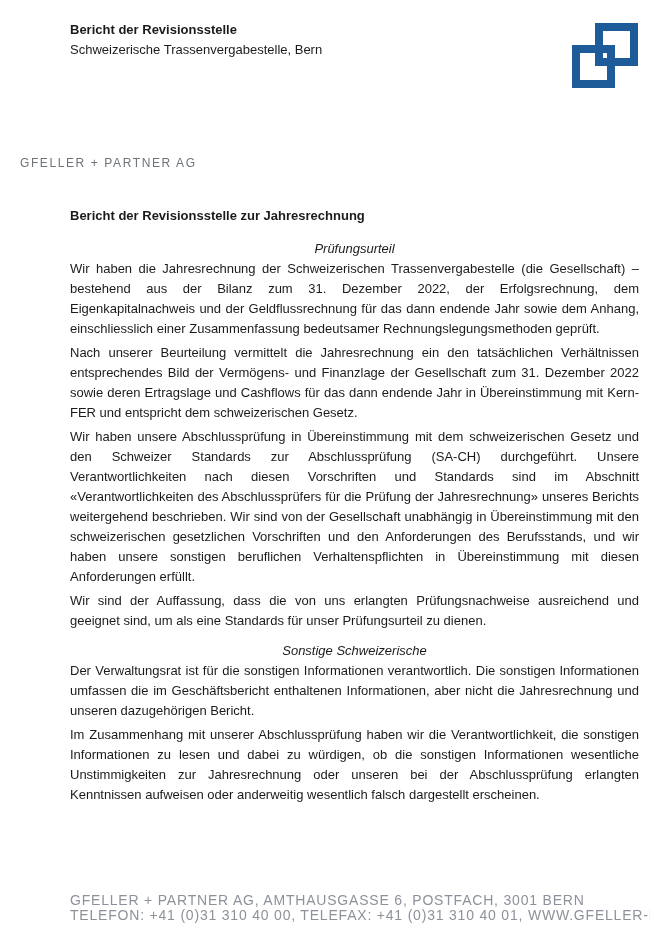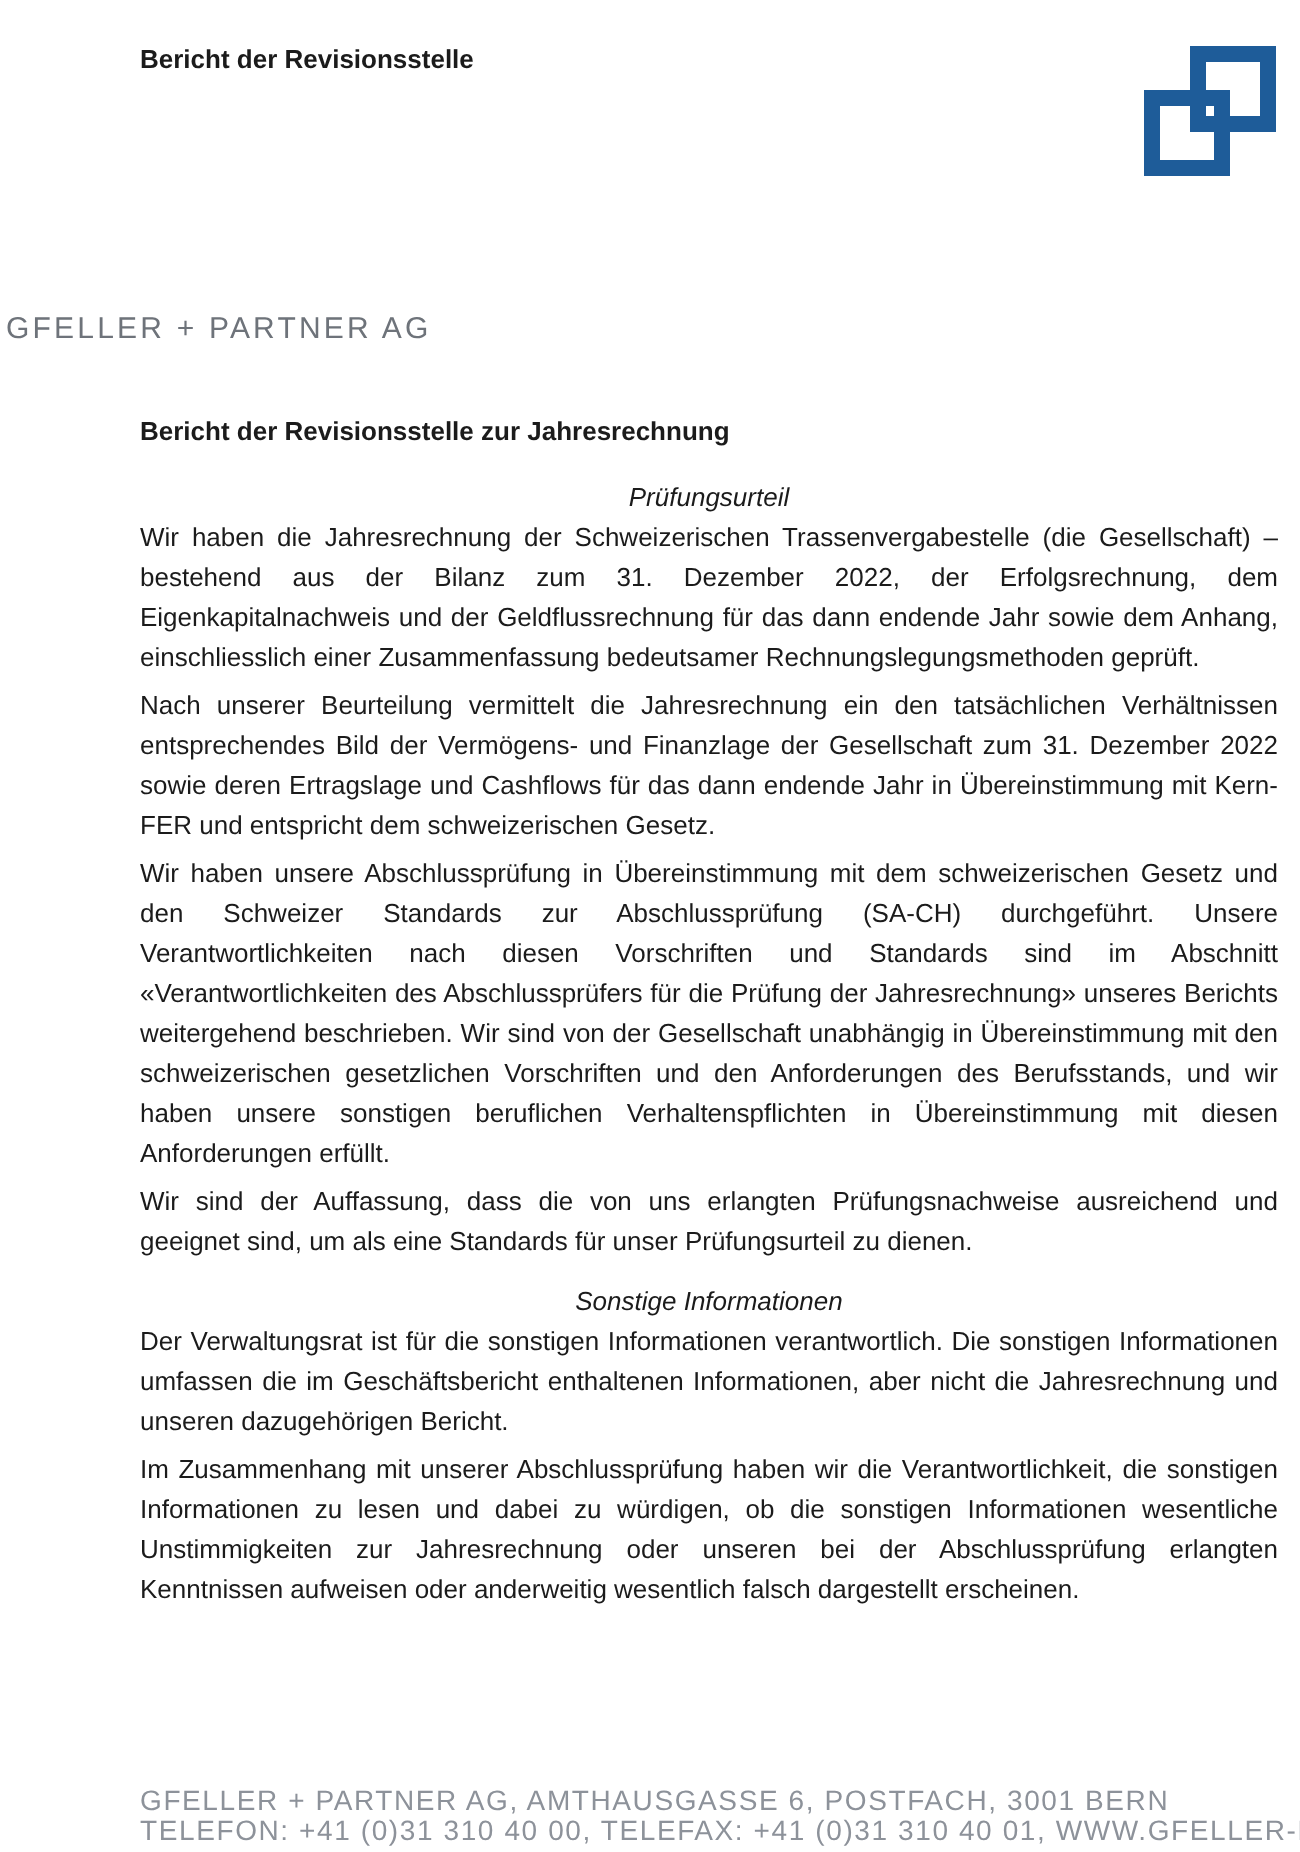--- a/index.html
+++ b/index.html
@@ -42,23 +42,23 @@
     height: 43px;
     border: 8px solid var(--logo-color, #1e5c99);
     background: transparent;
   }
   .sq-left  { left: 0;    top: 22px; }
   .sq-right { left: 23px; top: 0; }
 
   
   .brand {
     position: absolute;
-    left: 3px;
+    left: 20px;
     top: 156px;
-    font-size: 15px;
+    font-size: 12px;
     letter-spacing: 1.6px;
     color: #6e737a;
     white-space: nowrap;
   }
 
   
   .content {
     position: absolute;
     left: 70px;
     top: 206px;
@@ -95,40 +95,41 @@
     white-space: nowrap;
   }
 </style>
 </head>
 <body>
 
 <div class="page">
 
   <div class="recipient">
     <div class="recipient-title">Bericht der Revisionsstelle</div>
+    <div>Schweizerische Trassenvergabestelle, Bern</div>
   </div>
 
   <div class="logo">
     <div class="sq sq-left"></div>
     <div class="sq sq-right"></div>
   </div>
 
   <div class="brand">GFELLER + PARTNER AG</div>
 
   <div class="content">
     <div class="doc-title">Bericht der Revisionsstelle zur Jahresrechnung</div>
 
     <h3 class="section-heading">Prüfungsurteil</h3>
     <p>Wir haben die Jahresrechnung der Schweizerischen Trassenvergabestelle (die Gesellschaft) – bestehend aus der Bilanz zum 31. Dezember 2022, der Erfolgsrechnung, dem Eigenkapitalnachweis und der Geldflussrechnung für das dann endende Jahr sowie dem Anhang, einschliesslich einer Zusammenfassung bedeutsamer Rechnungslegungsmethoden geprüft.</p>
     <p>Nach unserer Beurteilung vermittelt die Jahresrechnung ein den tatsächlichen Verhältnissen entsprechendes Bild der Vermögens- und Finanzlage der Gesellschaft zum 31. Dezember 2022 sowie deren Ertragslage und Cashflows für das dann endende Jahr in Übereinstimmung mit Kern-FER und entspricht dem schweizerischen Gesetz.</p>
 
     <p>Wir haben unsere Abschlussprüfung in Übereinstimmung mit dem schweizerischen Gesetz und den Schweizer Standards zur Abschlussprüfung (SA-CH) durchgeführt. Unsere Verantwortlichkeiten nach diesen Vorschriften und Standards sind im Abschnitt «Verantwortlichkeiten des Abschlussprüfers für die Prüfung der Jahresrechnung» unseres Berichts weitergehend beschrieben. Wir sind von der Gesellschaft unabhängig in Übereinstimmung mit den schweizerischen gesetzlichen Vorschriften und den Anforderungen des Berufsstands, und wir haben unsere sonstigen beruflichen Verhaltenspflichten in Übereinstimmung mit diesen Anforderungen erfüllt.</p>
     <p>Wir sind der Auffassung, dass die von uns erlangten Prüfungsnachweise ausreichend und geeignet sind, um als eine Standards für unser Prüfungsurteil zu dienen.</p>
 
-    <h3 class="section-heading">Sonstige Informationen</h3>
+    <h3 class="section-heading">Sonstige Schweizerische</h3>
     <p>Der Verwaltungsrat ist für die sonstigen Informationen verantwortlich. Die sonstigen Informationen umfassen die im Geschäftsbericht enthaltenen Informationen, aber nicht die Jahresrechnung und unseren dazugehörigen Bericht.</p>
     <p>Im Zusammenhang mit unserer Abschlussprüfung haben wir die Verantwortlichkeit, die sonstigen Informationen zu lesen und dabei zu würdigen, ob die sonstigen Informationen wesentliche Unstimmigkeiten zur Jahresrechnung oder unseren bei der Abschlussprüfung erlangten Kenntnissen aufweisen oder anderweitig wesentlich falsch dargestellt erscheinen.</p>
   </div>
 
   <div class="footer">
     <div>GFELLER + PARTNER AG, AMTHAUSGASSE 6, POSTFACH, 3001 BERN</div>
     <div>TELEFON: +41 (0)31 310 40 00, TELEFAX: +41 (0)31 310 40 01, WWW.GFELLER-PARTNER.CH</div>
   </div>
 
 </div>

